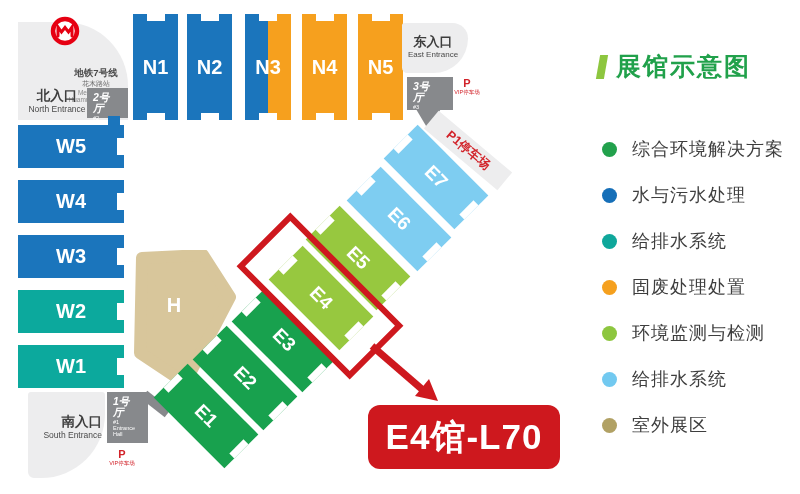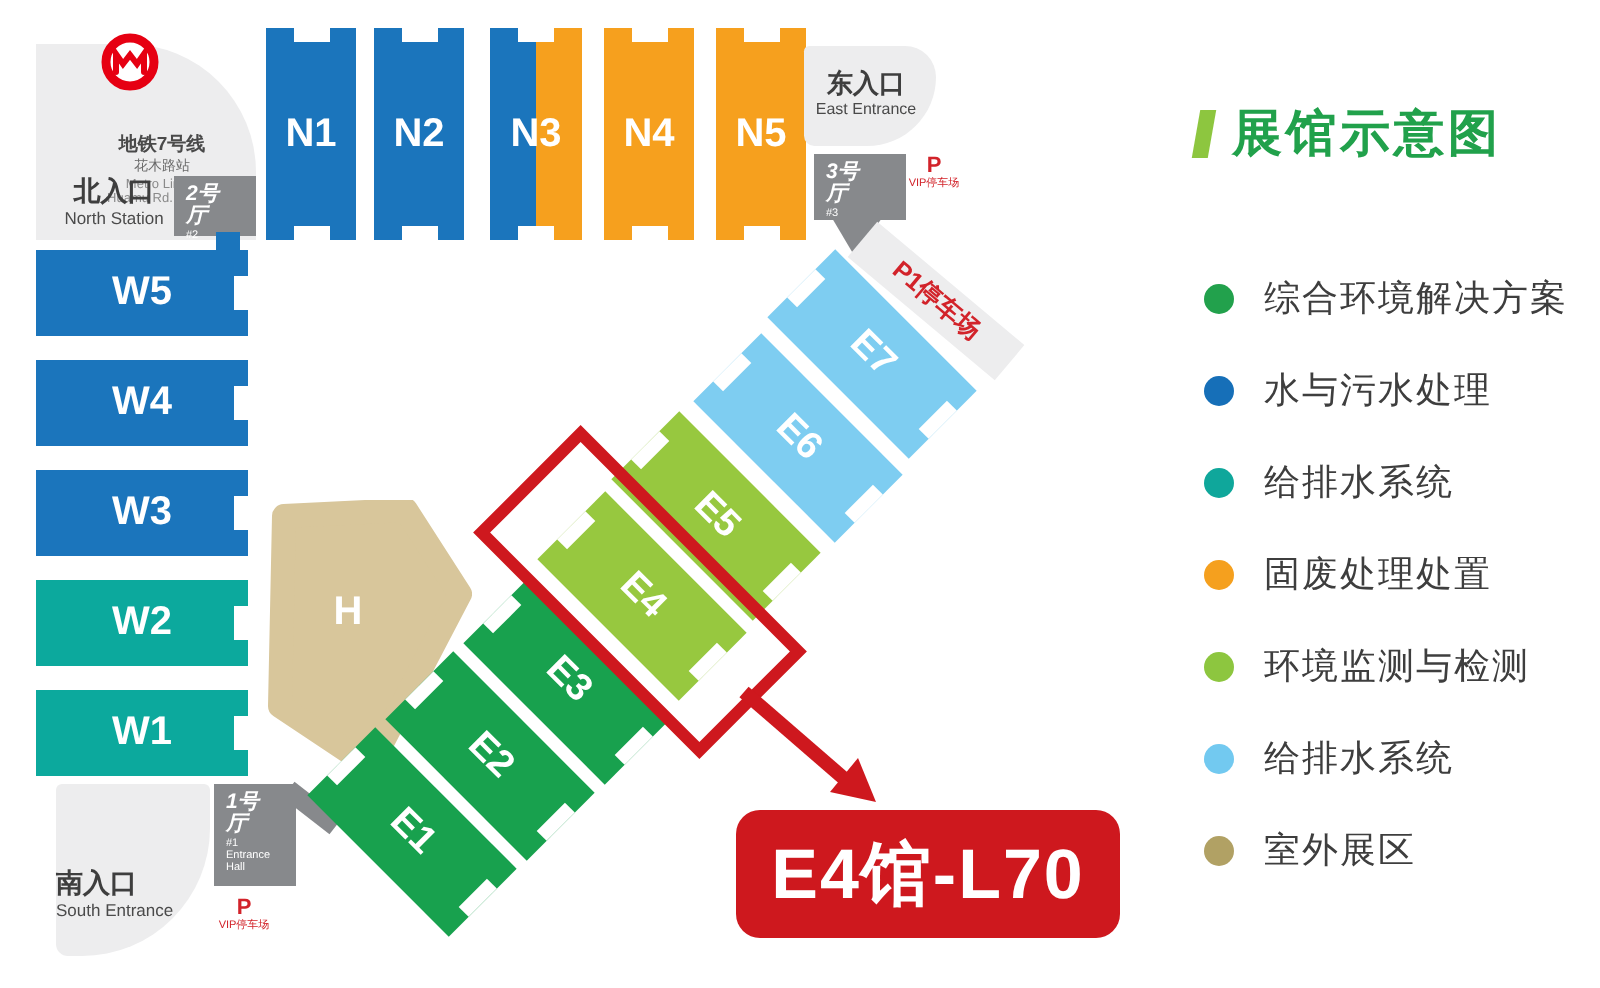--- a/index.html
+++ b/index.html
@@ -10,21 +10,21 @@
   
   .blob{position:absolute;}
   .north-blob{left:18px;top:22px;width:110px;height:98px;border-radius:0 64px 0 0;}
   .east-blob{left:402px;top:23px;width:66px;height:50px;border-radius:3px 18px 40px 6px;}
   .south-blob{left:28px;top:392px;width:77px;height:86px;border-radius:3px 3px 64px 6px;}
 
   .ent-zh{font-weight:bold;font-size:13.5px;color:#3e3e3e;line-height:1.15;}
   .ent-en{font-size:8.5px;color:#4a4a4a;}
 
   
-  .metro-txt{position:absolute;left:25px;top:46px;width:76px;text-align:center;line-height:1;}
+  .metro-txt{position:absolute;left:40px;top:46px;width:76px;text-align:center;line-height:1;}
   .metro-l1{font-size:9.5px;font-weight:bold;color:#4a4a4a;}
   .metro-l2{font-size:7px;color:#6a6a6a;margin-top:2px;}
   .metro-l3{font-size:6.5px;color:#8a8a8a;margin-top:3px;}
   .metro-l4{font-size:6.5px;color:#8a8a8a;margin-top:1px;}
 
   
   .gray-box{position:absolute;color:#fff;line-height:1.05;padding:4px 14px 0 6px;box-sizing:border-box;}
   .gb-zh{font-size:10.5px;font-weight:bold;font-style:italic;}
   .gb-num{font-size:5.5px;margin-top:2px;}
   .gb-en{font-size:5.5px;}
@@ -81,21 +81,21 @@
       <path d="M8,20 L8,11 L11.5,16 L15,11.5 L18.5,16 L22,11 L22,20" fill="none" stroke-width="3" stroke-linecap="round" stroke="#E60012"></path>
     </svg>
     <div class="metro-txt">
       <div class="metro-l1">地铁7号线</div>
       <div class="metro-l2">花木路站</div>
       <div class="metro-l3">Metro Line 7</div>
       <div class="metro-l4">Huamu Rd. Station</div>
     </div>
     <div class="abs" style="left:2px;top:66px;width:74px;text-align:center;">
       <div class="ent-zh">北入口</div>
-      <div class="ent-en">North Station</div>
+      <div class="ent-en">North Entrance</div>
     </div>
   </div>
 
   <div class="gray-box" style="left: 87px; top: 88px; width: 41px; height: 30px; background: rgb(135, 137, 140);">
     <div class="gb-zh">2号厅</div>
     <div class="gb-num">#2</div>
     <div class="gb-en">Entrance Hall</div>
   </div>
   <div class="abs tabw5" style="background: rgb(27, 117, 188);"></div>
 
@@ -190,21 +190,21 @@
   <svg class="abs arrow-svg" width="800" height="494" viewBox="0 0 800 494">
     <line x1="372" y1="346" x2="424" y2="391" stroke-width="7" stroke="#CE181E"></line>
     <polygon points="438,401 415,396 429,379" fill="#CE181E"></polygon>
   </svg>
 
   <div class="abs callout" style="background: rgb(206, 24, 30);">
     <span>E4馆-L70</span>
   </div>
 
   <div class="blob south-blob" style="background: rgb(237, 237, 238);">
-    <div class="abs" style="left:0;top:22px;width:74px;text-align:left;margin-top:20px;">
+    <div class="abs" style="left:0;top:22px;width:74px;text-align:right;">
       <div class="ent-zh">南入口</div>
       <div class="ent-en">South Entrance</div>
     </div>
   </div>
 
   <div class="gray-box" style="left: 107px; top: 392px; width: 41px; height: 51px; background: rgb(135, 137, 140);">
     <div class="gb-zh">1号厅</div>
     <div class="gb-num">#1</div>
     <div class="gb-en">Entrance Hall</div>
   </div>

